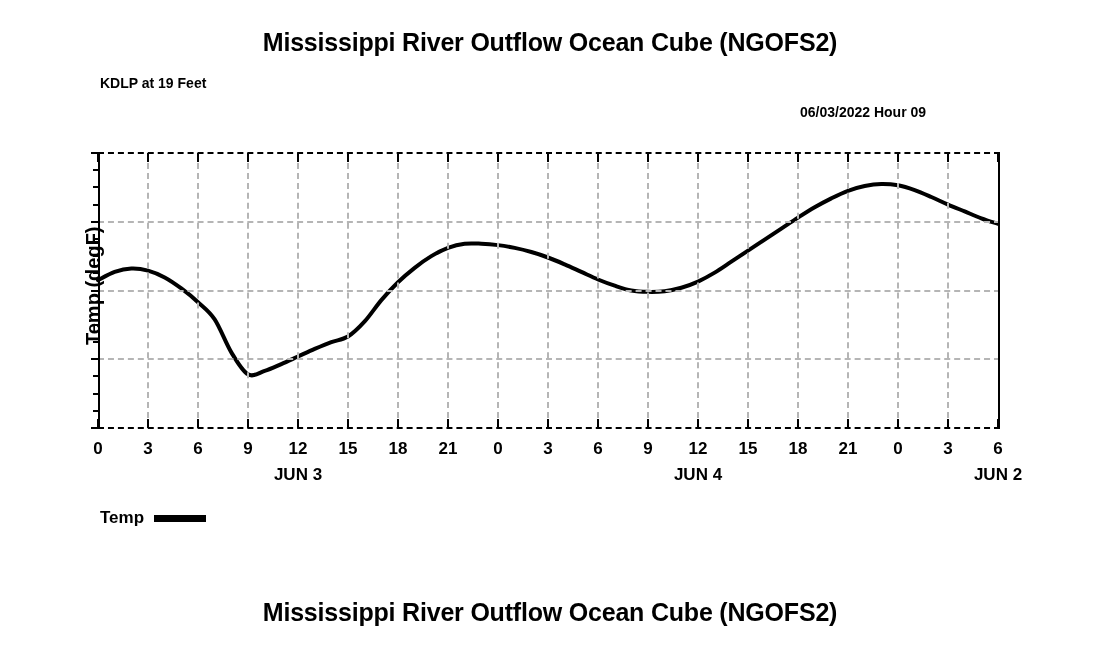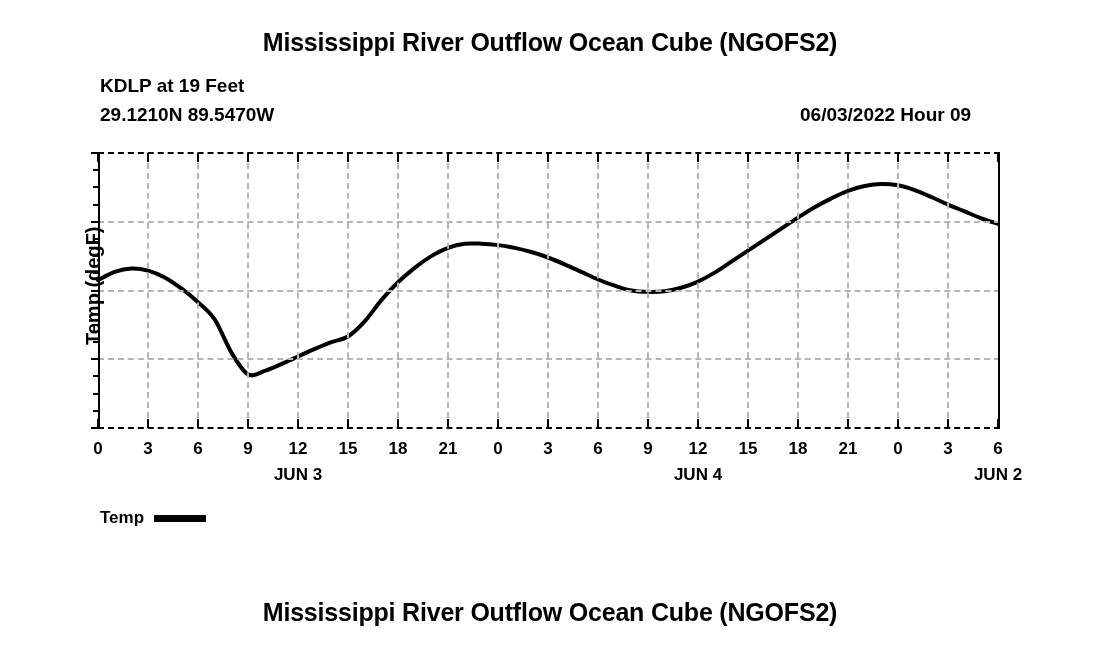--- a/index.html
+++ b/index.html
@@ -27,21 +27,21 @@
     width: 1100px;
     text-align: center;
     font-size: 25px;
     font-weight: bold;
     letter-spacing: -0.2px;
   }
   #title-top { top: 28px; }
   #title-bottom { top: 598px; }
 
   .hdr-text {
-    font-size: 19px;
+    font-size: 14px;
     font-weight: bold;
     white-space: nowrap;
   }
   #hdr-station   { left: 100px; top: 75px; }
   #hdr-coords    { left: 100px; top: 104px; }
   #hdr-variable  { left: 468px; top: 102px; font-size: 22px; }
   #hdr-datetime  { left: 800px; top: 104px; }
 
   
   #plot {
@@ -157,21 +157,20 @@
   svg { display: block; overflow: visible; }
 </style>
 </head>
 <body>
 
 <div id="page">
 
   <div class="abs main-title" id="title-top">Mississippi River Outflow Ocean Cube (NGOFS2)</div>
 
   <div class="abs hdr-text" id="hdr-station">KDLP at 19 Feet</div>
-  <div class="abs hdr-text" id="hdr-coords">29.1210N  89.5470W</div>
   <div class="abs hdr-text" id="hdr-datetime">06/03/2022 Hour 09</div>
 
   <div class="abs" id="plot">
 
     <div id="grid-layer">
         <div class="dashed-h" style="top: 274px;"></div>
         <div class="grid-h" style="top: 205.25px;"></div>
         <div class="grid-h" style="top: 136.5px;"></div>
         <div class="grid-h" style="top: 67.75px;"></div>
         <div class="dashed-h" style="top: -1px;"></div>

